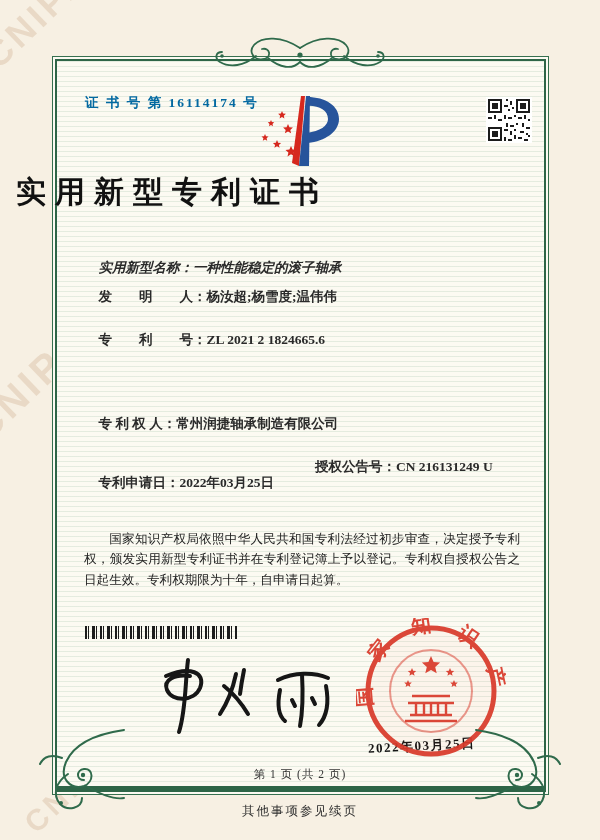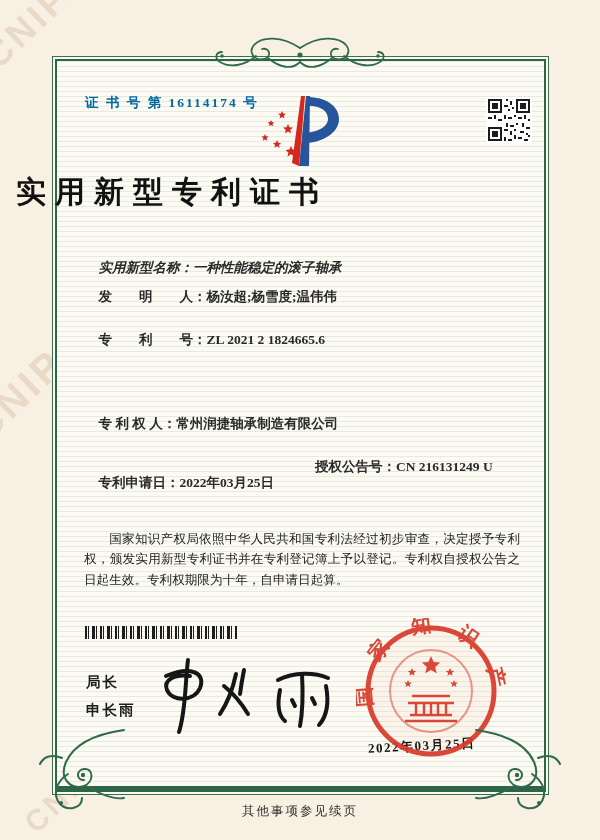--- a/index.html
+++ b/index.html
@@ -201,21 +201,20 @@
     <span>专利申请日：</span><span>2022年03月25日</span>
     <span class="grant-b"><span>授权公告号：</span><span>CN 216131249 U</span></span>
   </div>
 
   <div class="paras">
     <p>国家知识产权局依照中华人民共和国专利法经过初步审查，决定授予专利权，颁发实用新型专利证书并在专利登记簿上予以登记。专利权自授权公告之日起生效。专利权期限为十年，自申请日起算。</p>
   </div>
 
   <div class="barcode"></div>
 
-  <div class="signer"><span>局长</span><br><span>申长雨</span></div>
 
   <svg class="abs" style="left:132px; top:648px;" width="206" height="90" viewBox="0 0 206 90">
     <g stroke="#161616" stroke-width="4" fill="none" stroke-linecap="round" stroke-linejoin="round">
       <path d="M56,12 C53,35 54,62 47,84"></path>
       <path d="M34,28 C58,18 74,24 68,40 C62,54 40,54 35,42 C31,32 42,26 58,28"></path>
       <path d="M104,26 C101,40 96,54 88,66"></path>
       <path d="M92,38 C102,46 110,56 116,66"></path>
       <path d="M112,22 C110,32 109,38 108,46"></path>
       <path d="M146,32 C162,24 182,24 196,30"></path>
       <path d="M170,26 C171,44 171,62 168,78"></path>
@@ -243,14 +242,15 @@
     <g stroke="#d93a2b" fill="none" stroke-width="2.4">
       <path d="M56,78 L94,78"></path>
       <path d="M52,85 L98,85"></path>
       <path d="M60,85 L60,96 M68,85 L68,96 M75,85 L75,96 M82,85 L82,96 M90,85 L90,96"></path>
       <path d="M54,97 L96,97"></path>
       <path d="M49,103 L101,103"></path>
     </g>
     <circle cx="75" cy="73" r="41" fill="none" stroke="#d93a2b" stroke-width="2" opacity="0.55"></circle>
   </svg>
 
+  <div class="page-foot">第 1 页 (共 2 页)</div>
   <div class="cont-note">其他事项参见续页</div>
 </div>
 
 </body></html>

